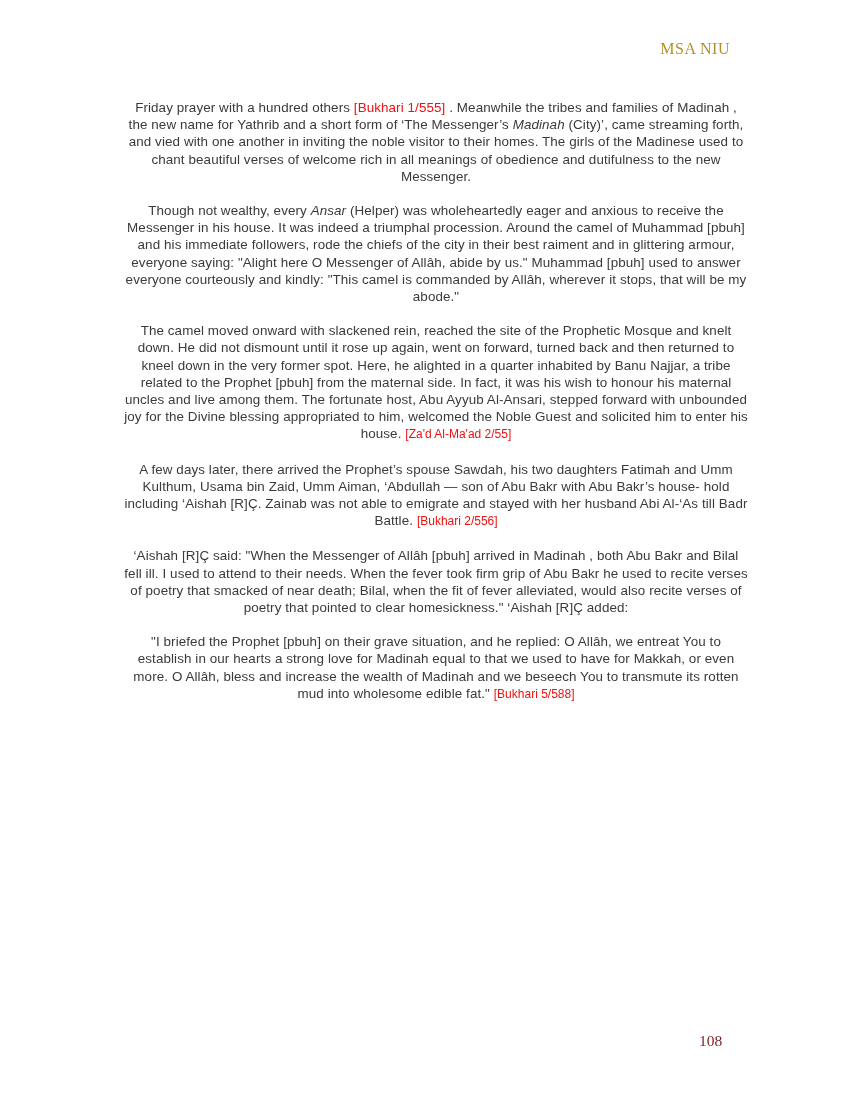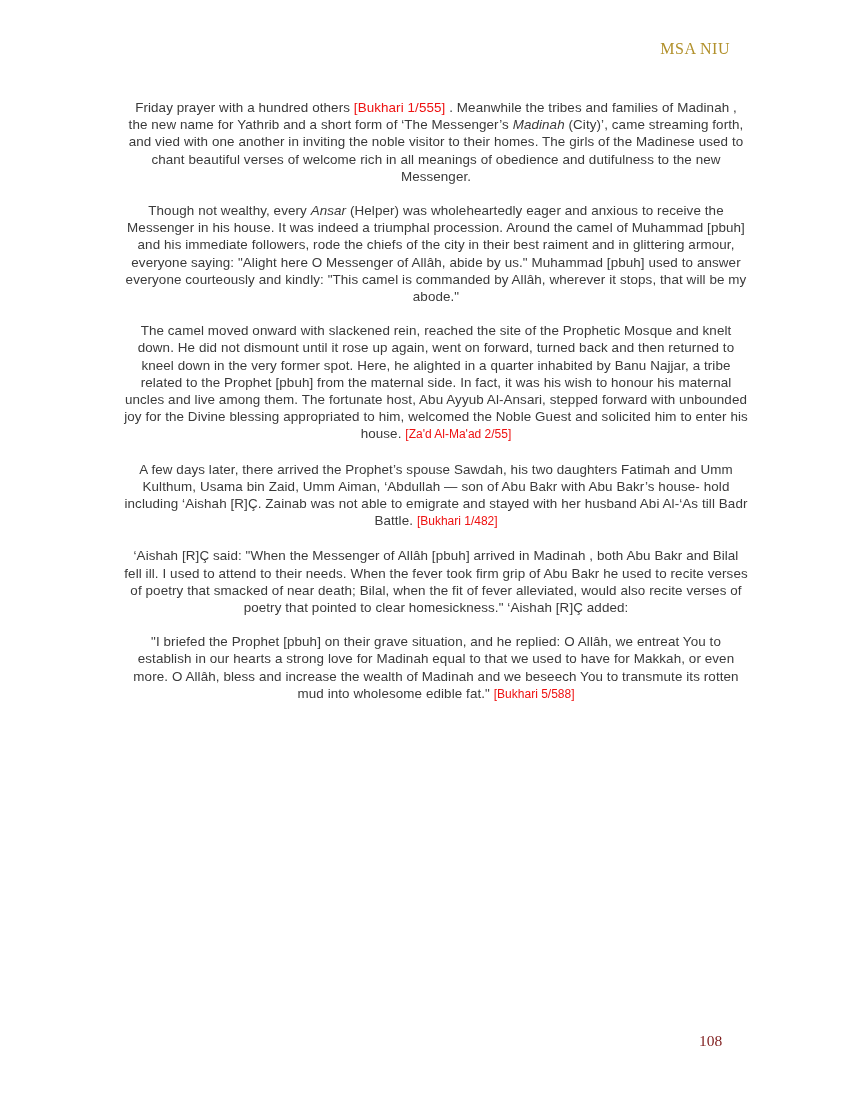--- a/index.html
+++ b/index.html
@@ -63,21 +63,21 @@
 
     <p>
       <span>Though not wealthy, every </span><span class="italic">Ansar</span><span> (Helper) was wholeheartedly eager and anxious to receive the Messenger in his house. It was indeed a triumphal procession. Around the camel of Muhammad [pbuh] and his immediate followers, rode the chiefs of the city in their best raiment and in glittering armour, everyone saying: "Alight here O Messenger of Allâh, abide by us." Muhammad [pbuh] used to answer everyone courteously and kindly: "This camel is commanded by Allâh, wherever it stops, that will be my abode."</span>
     </p>
 
     <p>
       <span>The camel moved onward with slackened rein, reached the site of the Prophetic Mosque and knelt down. He did not dismount until it rose up again, went on forward, turned back and then returned to kneel down in the very former spot. Here, he alighted in a quarter inhabited by Banu Najjar, a tribe related to the Prophet [pbuh] from the maternal side. In fact, it was his wish to honour his maternal uncles and live among them. The fortunate host, Abu Ayyub Al-Ansari, stepped forward with unbounded joy for the Divine blessing appropriated to him, welcomed the Noble Guest and solicited him to enter his house. </span><span class="cite-small">[Za'd Al-Ma'ad 2/55]</span>
     </p>
 
     <p>
-      <span>A few days later, there arrived the Prophet’s spouse Sawdah, his two daughters Fatimah and Umm Kulthum, Usama bin Zaid, Umm Aiman, ‘Abdullah — son of Abu Bakr with Abu Bakr’s house- hold including ‘Aishah [R]Ç. Zainab was not able to emigrate and stayed with her husband Abi Al-‘As till Badr Battle. </span><span class="cite-small">[Bukhari 1/482]</span>
+      <span>A few days later, there arrived the Prophet’s spouse Sawdah, his two daughters Fatimah and Umm Kulthum, Usama bin Zaid, Umm Aiman, ‘Abdullah — son of Abu Bakr with Abu Bakr’s house- hold including ‘Aishah [R]Ç. Zainab was not able to emigrate and stayed with her husband Abi Al-‘As till Badr Battle. </span><span class="cite-small">[Bukhari 2/556]</span>
     </p>
 
     <p>
       <span>‘Aishah [R]Ç said: "When the Messenger of Allâh [pbuh] arrived in Madinah , both Abu Bakr and Bilal fell ill. I used to attend to their needs. When the fever took firm grip of Abu Bakr he used to recite verses of poetry that smacked of near death; Bilal, when the fit of fever alleviated, would also recite verses of poetry that pointed to clear homesickness." ‘Aishah [R]Ç added:</span>
     </p>
 
     <p>
       <span>"I briefed the Prophet [pbuh] on their grave situation, and he replied: O Allâh, we entreat You to establish in our hearts a strong love for Madinah equal to that we used to have for Makkah, or even more. O Allâh, bless and increase the wealth of Madinah and we beseech You to transmute its rotten mud into wholesome edible fat." </span><span class="cite-small">[Bukhari 5/588]</span>
     </p>
 

